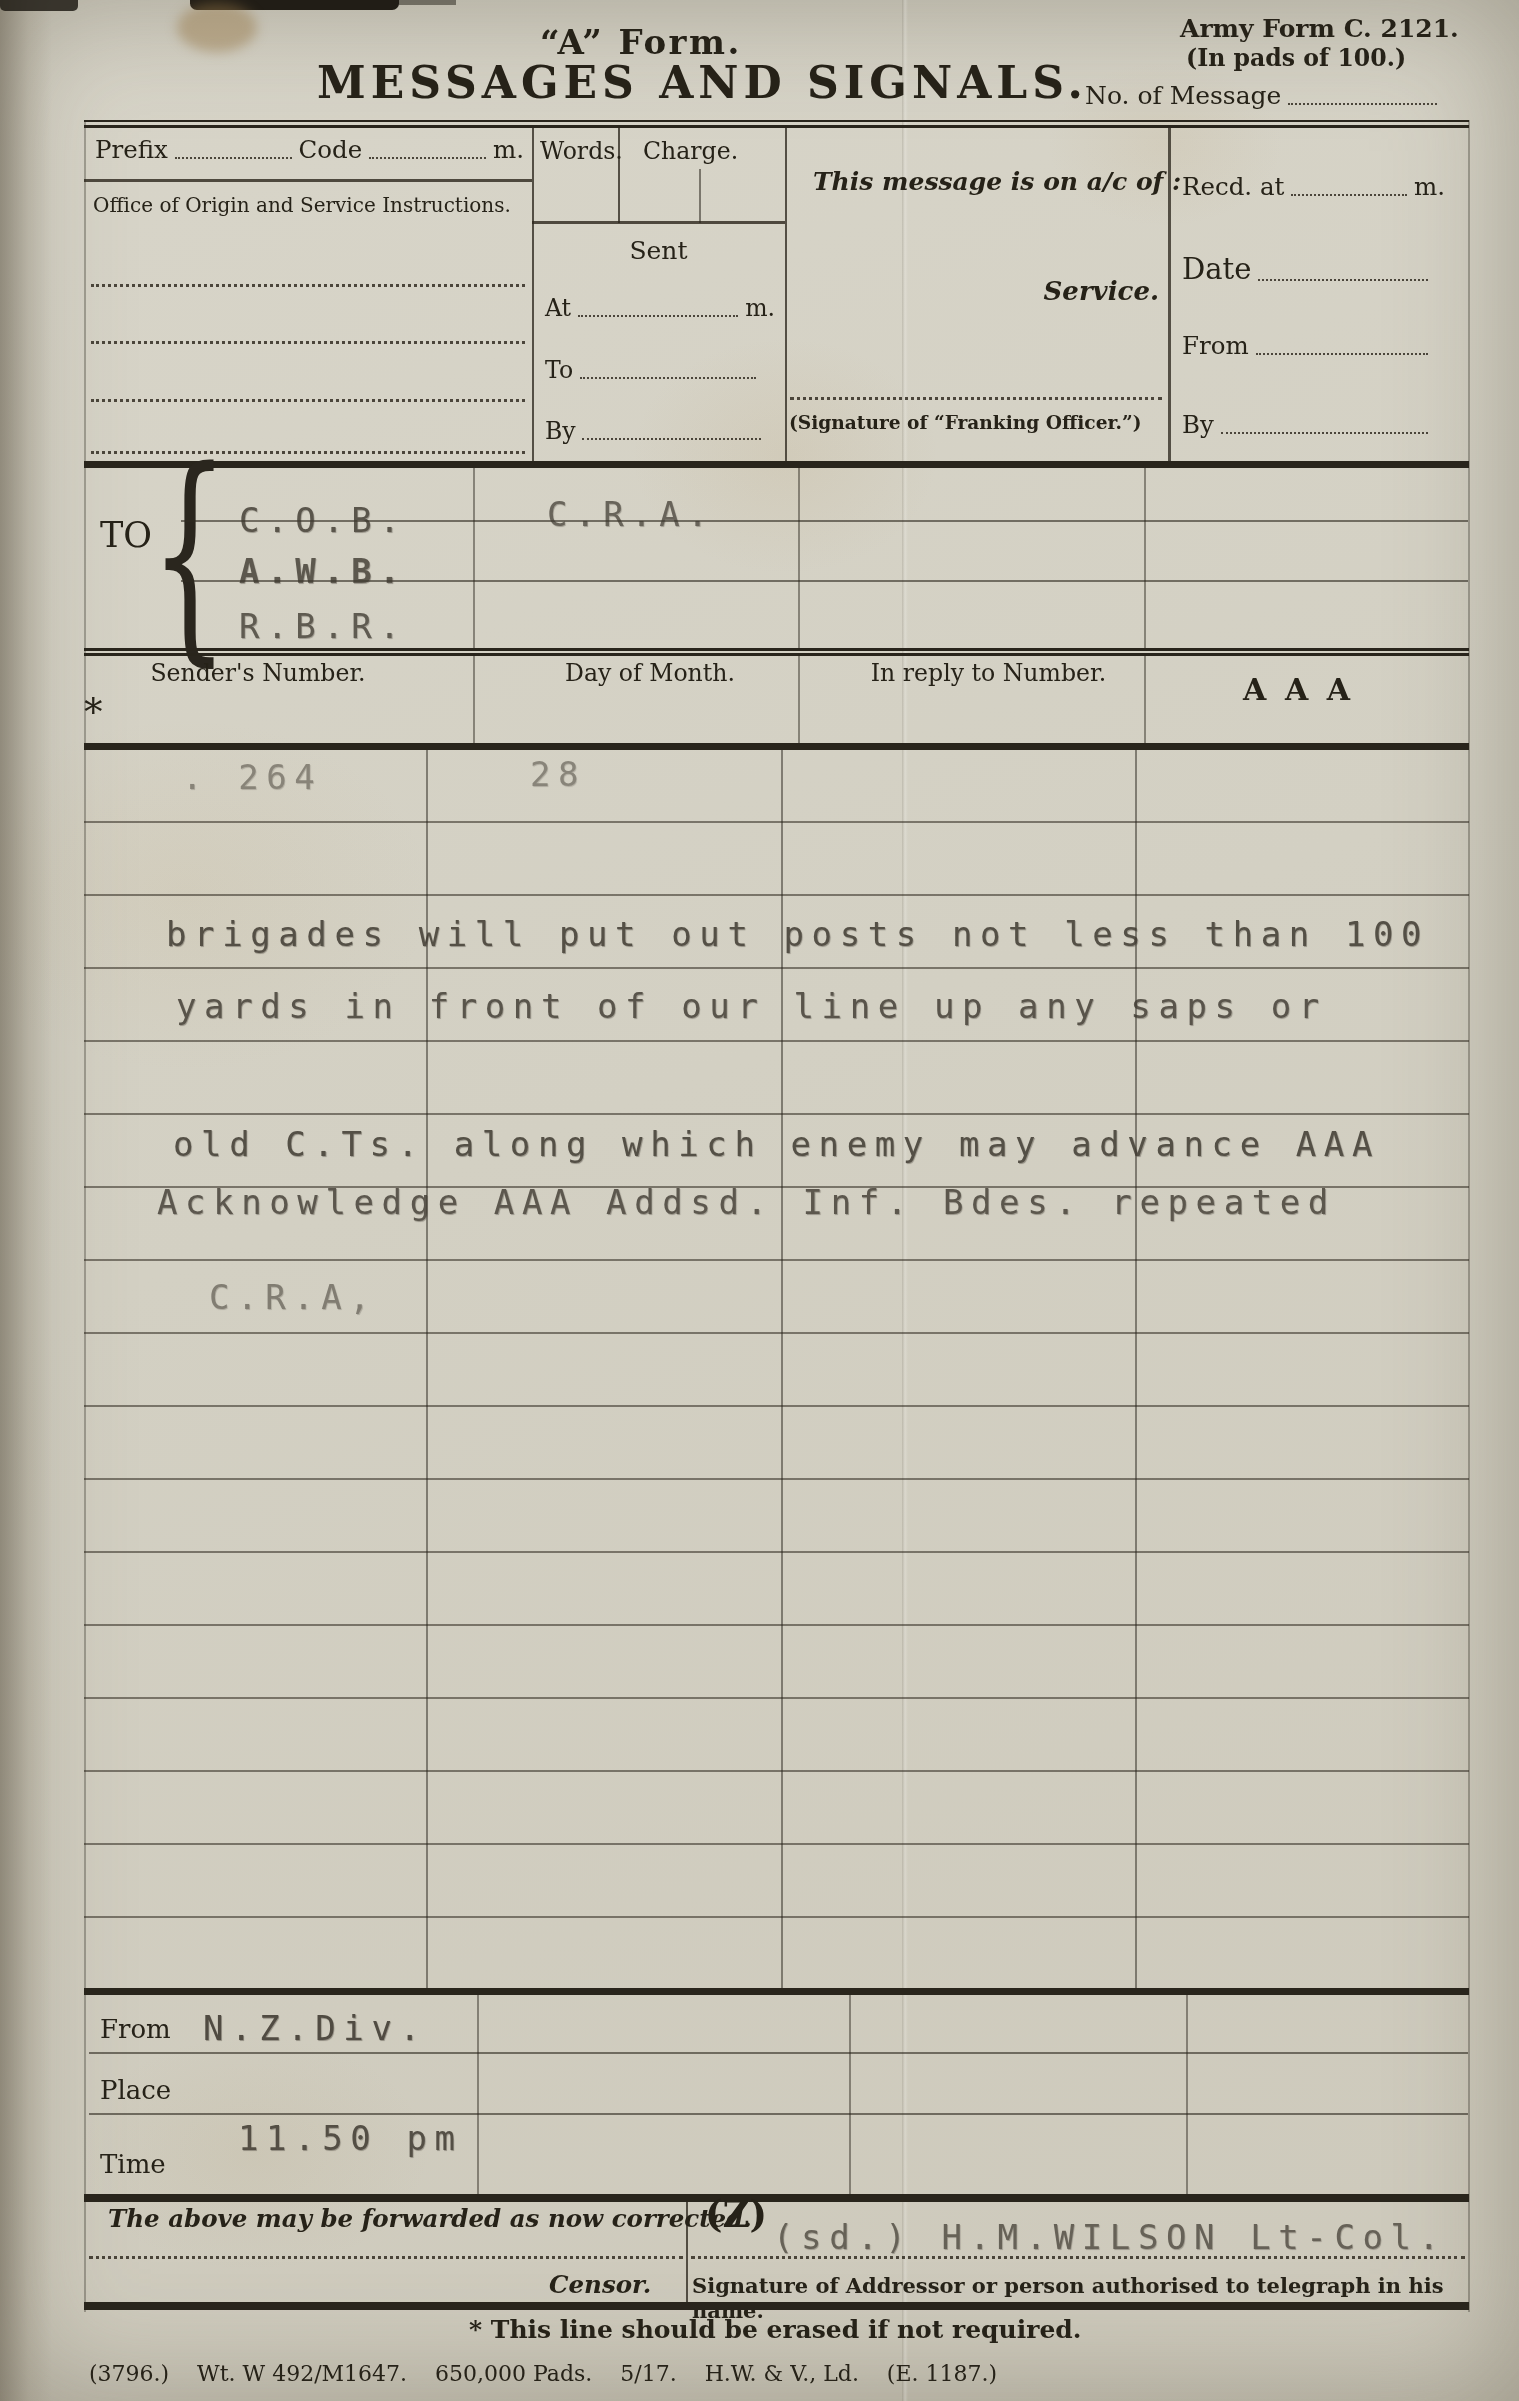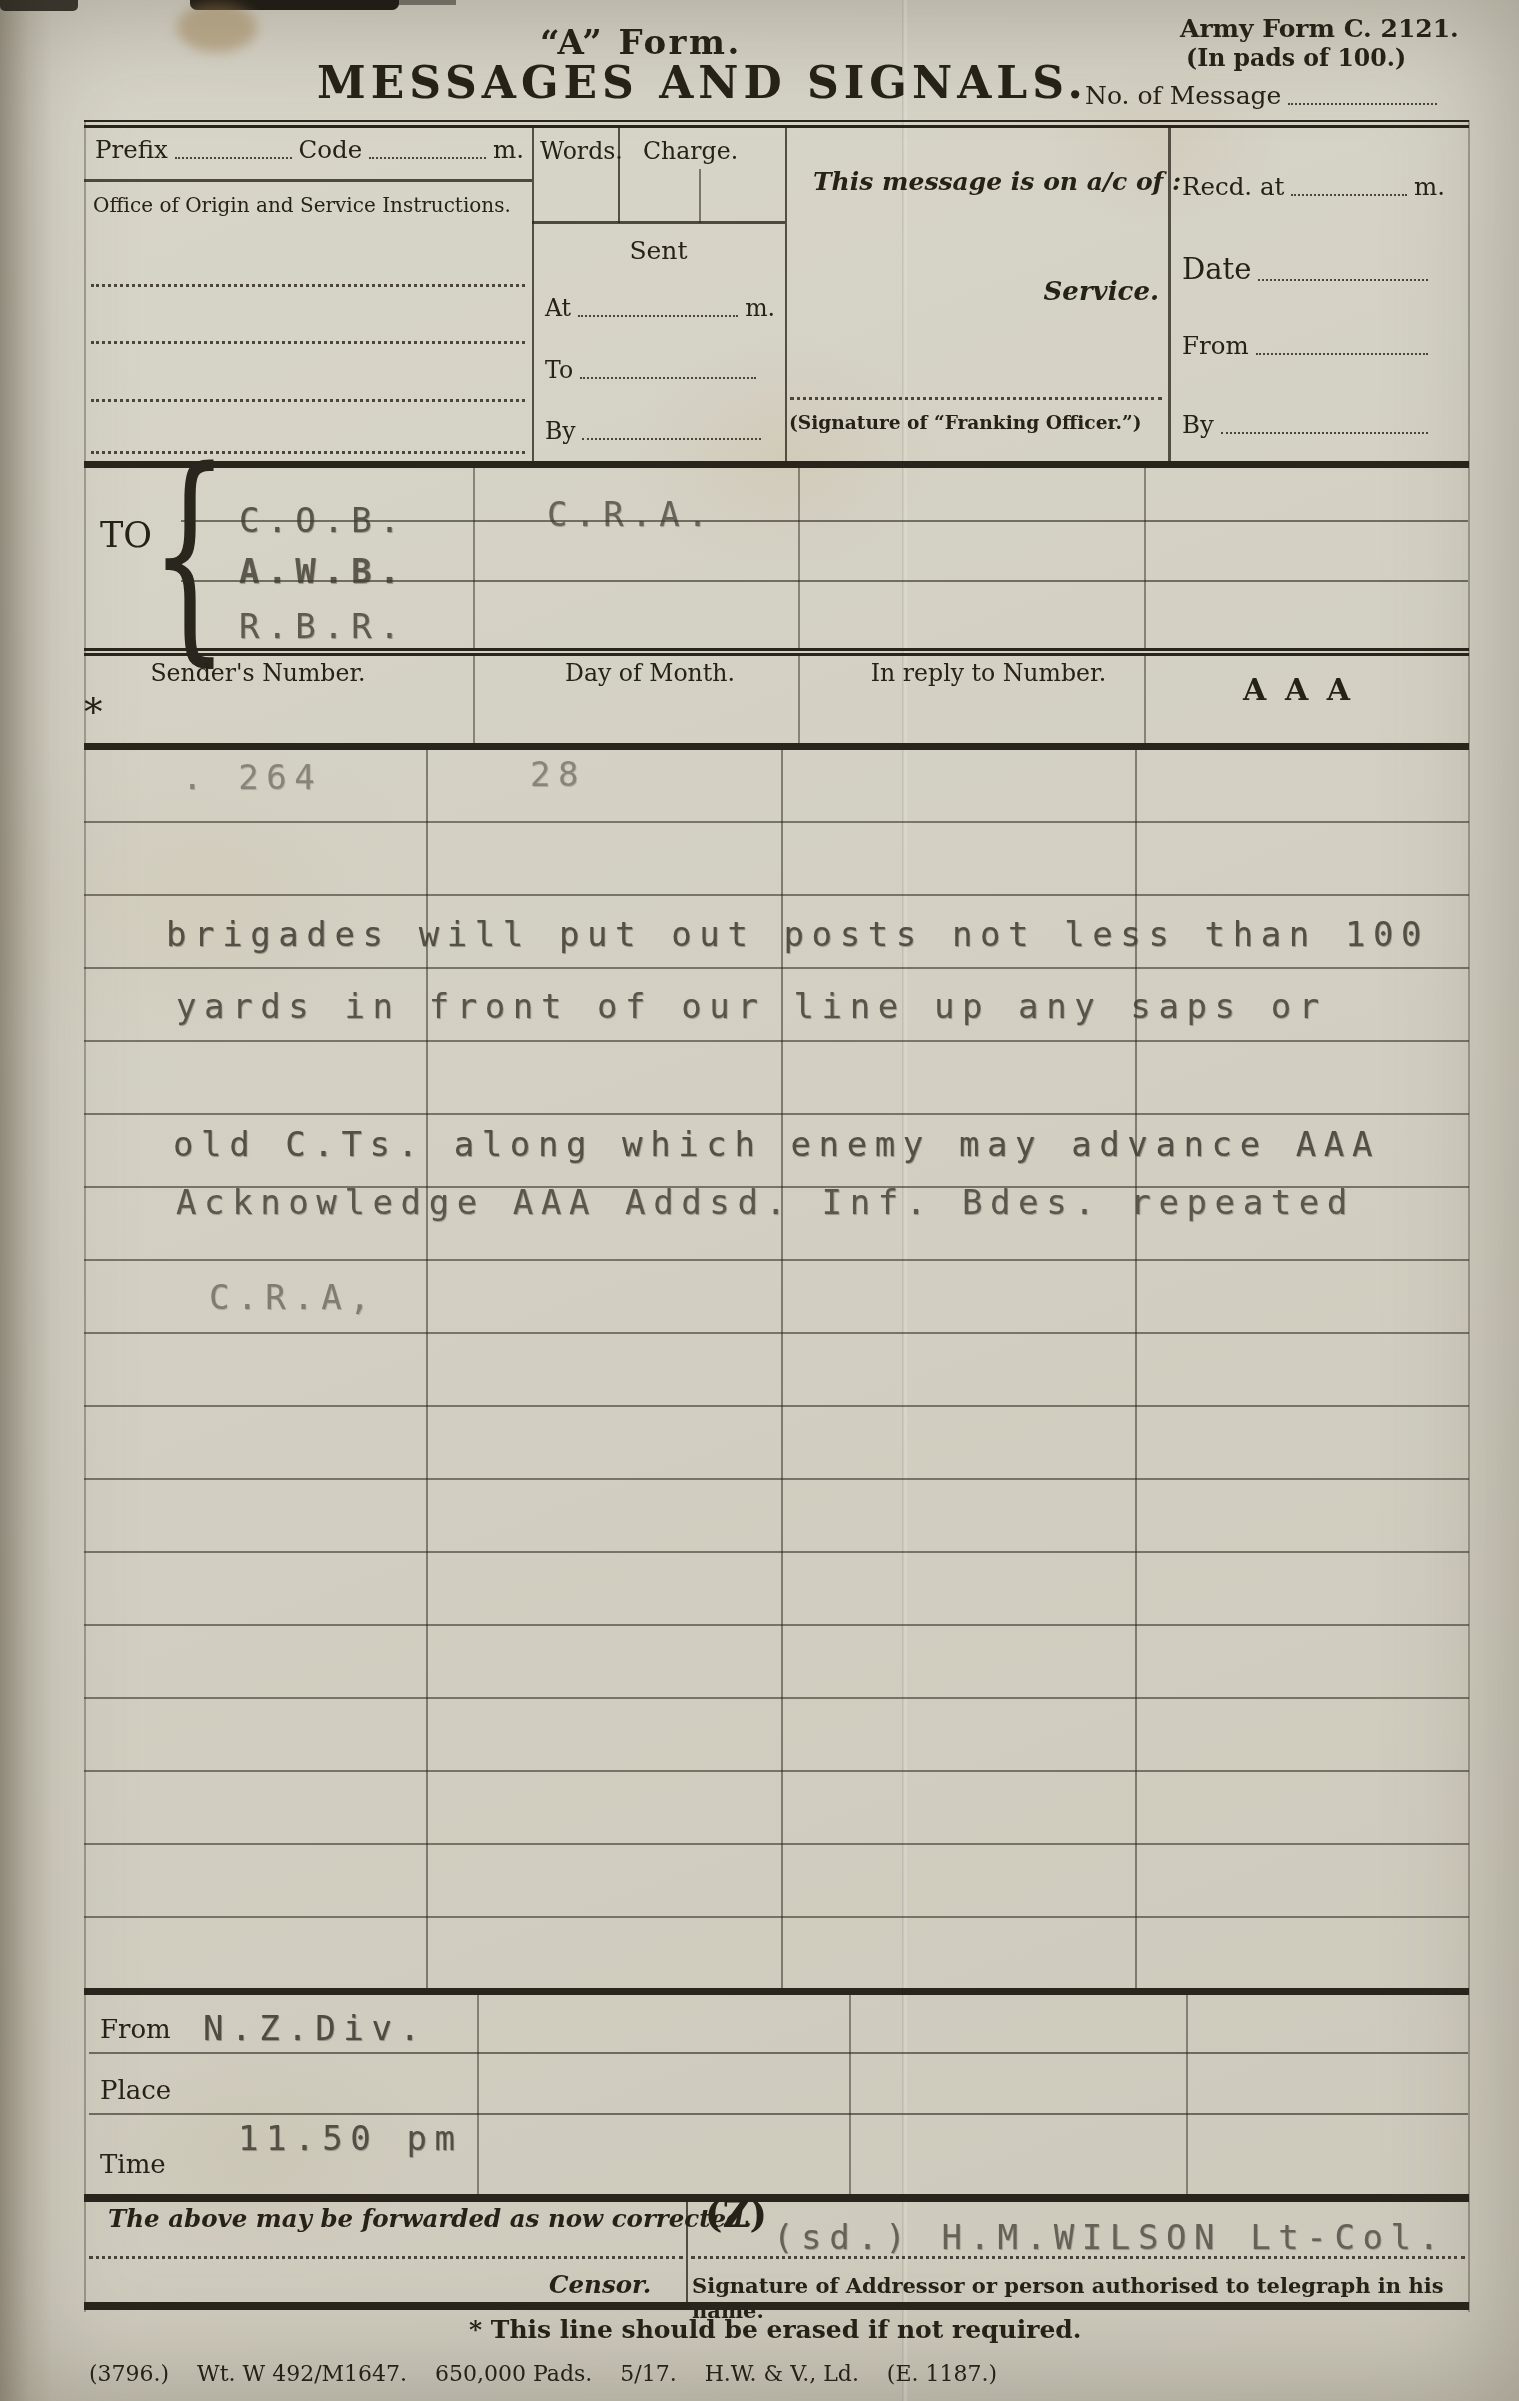--- a/index.html
+++ b/index.html
@@ -155,21 +155,21 @@
     <div class="vline" style="left:342px;top:0;height:1241px;opacity:.65;"></div>
     <div class="vline" style="left:697px;top:0;height:1241px;opacity:.65;"></div>
     <div class="vline" style="left:1051px;top:0;height:1241px;opacity:.65;"></div>
   </div>
 
   <div class="abs type" style="left:182px;top:757px;opacity:.5;">. 264</div>
   <div class="abs type" style="left:530px;top:754px;opacity:.5;">28</div>
   <div class="abs type" style="left:166px;top:914px;opacity:.85;">brigades will put out posts not less than 100</div>
   <div class="abs type" style="left:176px;top:986px;opacity:.82;">yards in front of our line up any saps or</div>
   <div class="abs type" style="left:173px;top:1085px;opacity:.85;margin-top:39px;">old C.Ts. along which enemy may advance AAA</div>
-  <div class="abs type" style="left:176px;top:1182px;opacity:.80;text-align:right;">Acknowledge AAA Addsd. Inf. Bdes. repeated</div>
+  <div class="abs type" style="left:157px;top:1182px;opacity:.80;text-align:right;">Acknowledge AAA Addsd. Inf. Bdes. repeated</div>
   <div class="abs type" style="left:209px;top:1277px;opacity:.55;">C.R.A,</div>
 
   <div class="thick" style="left:84px;top:1988px;width:1385px;"></div>
 
   <div class="abs serif" style="left:100px;top:2014px;font-size:26px;">From</div>
   <div class="abs type" style="left:203px;top:2008px;opacity:.88;">N.Z.Div.</div>
   <div class="thinrule" style="left:89px;top:2052px;width:1379px;"></div>
   <div class="abs serif" style="left:100px;top:2075px;font-size:26px;">Place</div>
   <div class="thinrule" style="left:89px;top:2113px;width:1379px;"></div>
   <div class="abs serif" style="left:100px;top:2149px;font-size:26px;">Time</div>

